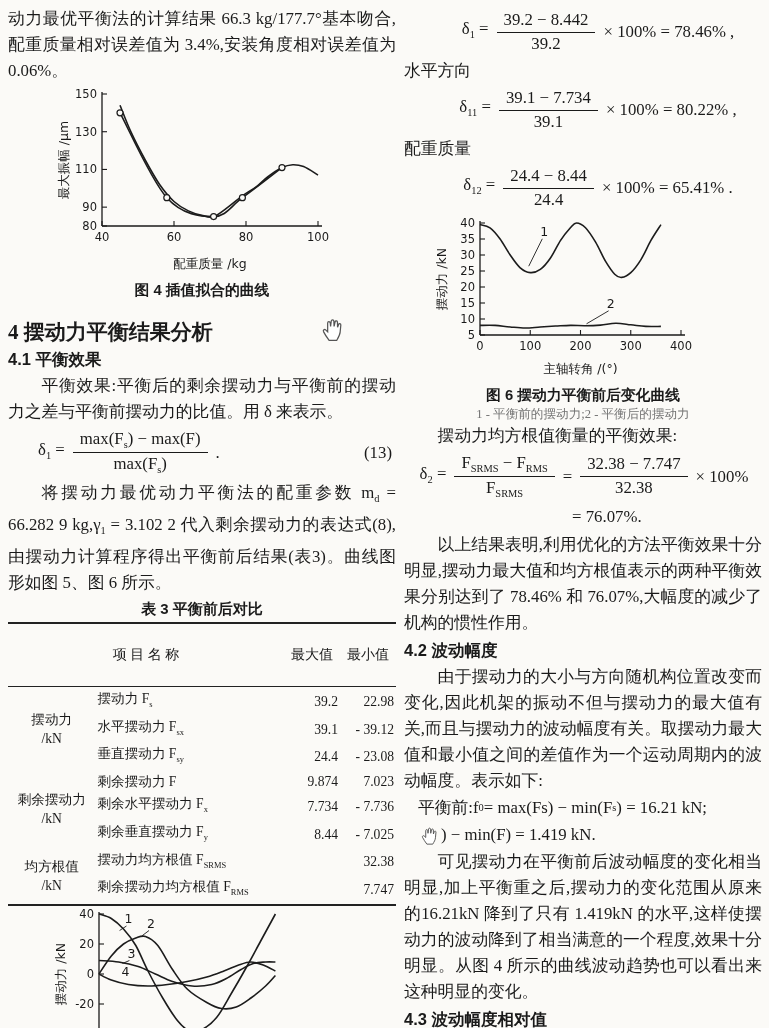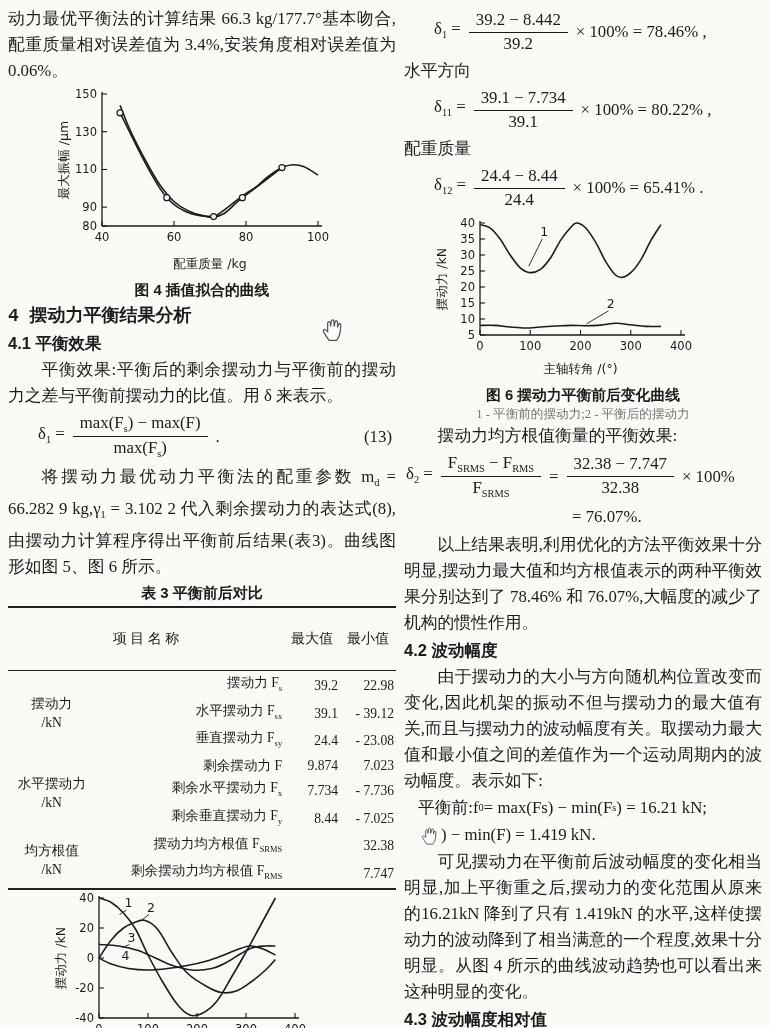--- a/index.html
+++ b/index.html
@@ -7,45 +7,45 @@
     width:769px;height:1028px;position:relative;overflow:hidden;
     background:#fbfaf7;color:#1a1a1a;
     font-family:"Liberation Serif","DejaVu Serif",serif;
     font-size:16.8px;line-height:26px;
   }
   .col{position:absolute;top:6px;}
   #left-col{left:8px;width:388px;}
   #right-col{left:404px;width:358px;}
   p{margin:0;text-align:justify;}
   .ind{text-indent:2em;}
-  .h1{font-weight:700;font-size:18px;margin:2px 0 1px 0;font-family:Liberation Mono, monospace;}
+  .h1{font-weight:700;font-size:21px;margin:18px 0 1px 0;font-family:Liberation Serif, serif;}
   .h2{font-weight:700;font-size:16.5px;margin:1px 0;font-family:"Liberation Sans","DejaVu Sans",sans-serif;}
   
-  .eq{display:flex;align-items:center;margin:4px 0 3px 0;min-height:40px;}
+  .eq{display:flex;align-items:center;margin:4px 0 3px 0;min-height:40px;justify-content:center;}
   .eq .lhs{margin-right:8px;}
   .eq .tail{margin-left:8px;}
   .eq .eqnum{margin-left:auto;margin-right:4px;}
   .frac{display:inline-block;text-align:center;vertical-align:middle;line-height:1.25;}
   .frac .num{display:block;border-bottom:1.2px solid #1a1a1a;padding:0 7px 1px 7px;}
   .frac .den{display:block;padding:1px 7px 0 7px;}
   .eq-indent{margin-left:30px;}
   .eq-line2{margin:0 0 2px 168px;}
   .formula-line{display:flex;align-items:center;white-space:nowrap;margin:1px 0;text-indent:0;padding-left:14px;}
   
   .figure{text-align:center;}
   .figcaption{font-weight:700;font-size:14.8px;line-height:21px;font-family:"Liberation Sans","DejaVu Sans",sans-serif;}
   .figlegend{font-size:12.6px;line-height:17px;color:#737373;}
   
   .tbl-title{text-align:center;font-weight:700;font-size:15px;line-height:22px;font-family:"Liberation Sans","DejaVu Sans",sans-serif;margin-top:2px;}
   table.t3{border-collapse:collapse;width:100%;margin-top:2px;
     border-top:2.4px solid #222;border-bottom:2.2px solid #222;font-size:13.6px;}
   table.t3 th{font-weight:400;border-bottom:1.2px solid #222;padding:18px 2px;font-size:14px;}
   table.t3 td{padding:1.5px 2px;line-height:19px;}
   td.grp{text-align:center;vertical-align:middle;line-height:20px;}
-  td.itm{text-align:right;}
+  td.itm{text-align:left;}
   td.vmax{text-align:right;padding-right:10px;}
   td.vmin{text-align:right;padding-right:6px;}
   sub{font-size:0.62em;}
   .hand-cursor{position:absolute;left:319px;top:313px;width:27px;height:30px;z-index:5;}
   .inline-hand{width:21px;height:23px;vertical-align:-5px;margin:0 1px;}
   svg text{fill:#1a1a1a;}
 </style>
 </head>
 <body>
 
@@ -132,21 +132,21 @@
           <td class="vmax">39.1</td>
           <td class="vmin">- 39.12</td>
         </tr>
         <tr>
           <td class="itm">垂直摆动力 F<sub>sy</sub></td>
           <td class="vmax">24.4</td>
           <td class="vmin">- 23.08</td>
         </tr>
         <tr>
           <td class="grp" rowspan="3">
-            <div>水平摆动力</div>
+            <div>剩余摆动力</div>
             <div>/kN</div>
           </td>
           <td class="itm">剩余摆动力 F</td>
           <td class="vmax">9.874</td>
           <td class="vmin">7.023</td>
         </tr>
         <tr>
           <td class="itm">剩余水平摆动力 F<sub>x</sub></td>
           <td class="vmax">7.734</td>
           <td class="vmin">- 7.736</td>

